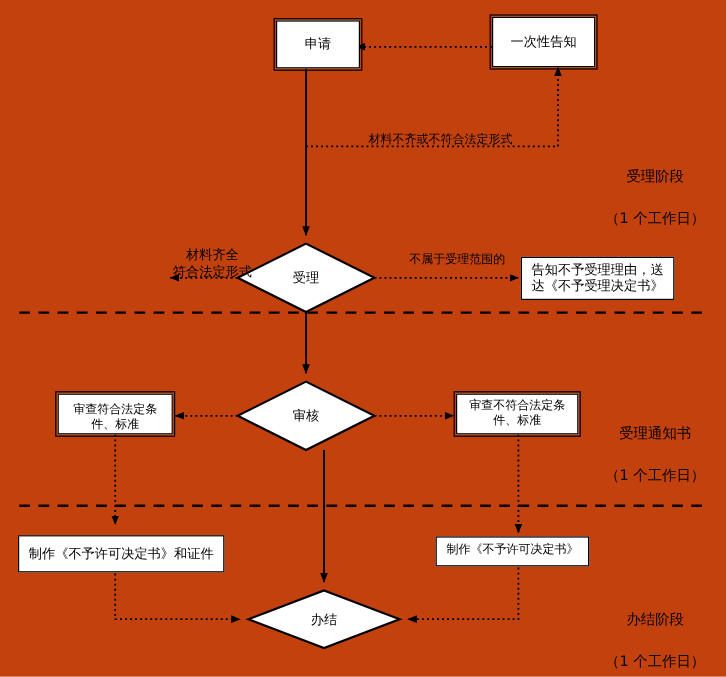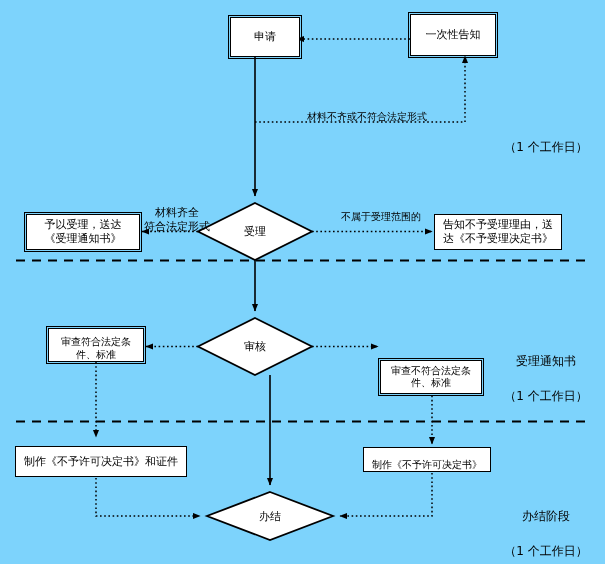--- a/index.html
+++ b/index.html
@@ -4,21 +4,21 @@
 <style>
   html, body {
     margin: 0;
     padding: 0;
     background: #ffffff;
   }
   #canvas {
     position: relative;
     width: 605px;
     height: 564px;
-    background: #7dd3fc;
+    background: #c2410c;
     font-family: "DejaVu Sans", "Liberation Sans", sans-serif;
     overflow: hidden;
   }
   #svg-layer {
     position: absolute;
     left: 0;
     top: 0;
     width: 605px;
     height: 564px;
   }
@@ -134,49 +134,45 @@
   </div>
 
   <div class="node box fs11" style="left:410px; top:14px; width:86px; height:42px;">
     <span class="box-inner">一次性告知</span>
   </div>
 
   <div class="diamond-label fs11" style="left:198px; top:203px; width:114px; height:57px;">
     <span>受理</span>
   </div>
 
-  <div class="node box fs11" style="left:26px; top:214px; width:114px; height:36px;">
-    <span class="box-inner">予以受理，送达
-《受理通知书》</span>
-  </div>
 
   <div class="node box-single fs11" style="left:434px; top:214px; width:128px; height:36px;justify-content:center;">
     <span class="box-inner">告知不予受理理由，送
 达《不予受理决定书》</span>
   </div>
 
   <div class="diamond-label fs11" style="left:198px; top:318px; width:114px; height:57px;">
     <span>审核</span>
   </div>
 
   <div class="node box fs10" style="left:48px; top:328px; width:96px; height:34px;align-items:flex-end;">
     <span class="box-inner">审查符合法定条
 件、标准</span>
   </div>
 
-  <div class="node box fs10" style="left:380px; top:328px; width:102px; height:34px;margin-top:32px;">
+  <div class="node box fs10" style="left:380px; top:328px; width:102px; height:34px;">
     <span class="box-inner">审查不符合法定条
 件、标准</span>
   </div>
 
   <div class="node box-single fs11" style="left:15px; top:446px; width:172px; height:31px;">
     <span class="box-inner">制作《不予许可决定书》和证件</span>
   </div>
 
-  <div class="node box-single fs10" style="left:363px; top:447px; width:128px; height:25px;align-items:flex-end;">
+  <div class="node box-single fs10" style="left:363px; top:447px; width:128px; height:25px;">
     <span class="box-inner">制作《不予许可决定书》</span>
   </div>
 
   <div class="diamond-label fs11" style="left:207px; top:492px; width:126px; height:48px;">
     <span>办结</span>
   </div>
 
   <div class="edge-label fs10" style="left:287px; top:98px; width:160px;">
     <span>材料不齐或不符合法定形式</span>
   </div>
@@ -184,20 +180,21 @@
   <div class="edge-label fs9" style="left:140px; top:192px; width:74px;">
     <span>材料齐全
 符合法定形式</span>
   </div>
 
   <div class="edge-label fs10" style="left:328px; top:198px; width:106px;">
     <span>不属于受理范围的</span>
   </div>
 
   <div class="stage-label fs12" style="left:492px; top:122px; width:108px;">
+    <div>受理阶段</div>
     <div>（1 个工作日）</div>
   </div>
 
   <div class="stage-label fs12" style="left:492px; top:336px; width:108px;">
     <div>受理通知书</div>
     <div>（1 个工作日）</div>
   </div>
 
   <div class="stage-label fs12" style="left:492px; top:491px; width:108px;">
     <div>办结阶段</div>

